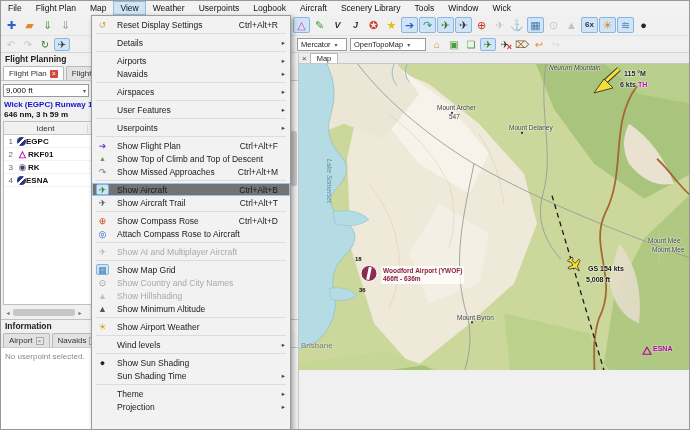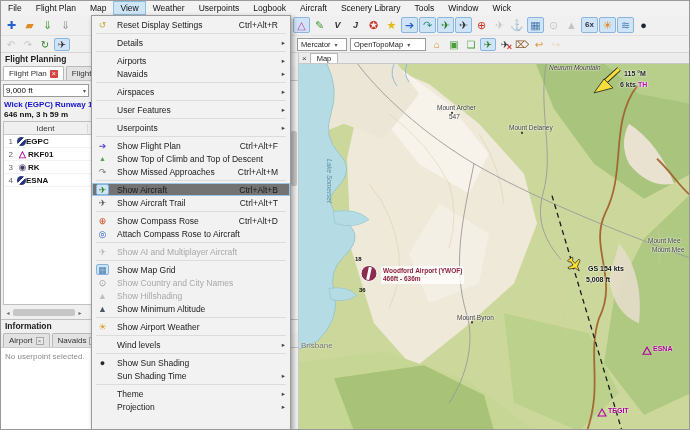--- a/index.html
+++ b/index.html
@@ -62,21 +62,21 @@
   .hsb{position:absolute;left:2px;right:10px;bottom:2px;height:10px;background:#f0f0f0;display:flex;align-items:center;}
   .hsb .ar{width:10px;text-align:center;font-size:6px;color:#666;}
   .hsb .thumb{width:62px;height:7px;background:#c6c6c6;border-radius:2px;}
   .info-body{position:absolute;left:0;top:27px;right:9px;bottom:0;background:#fff;border-top:1px solid #ccc;font-size:8px;color:#8a8a8a;padding:4px;}
 
   
   .map-dock{position:absolute;left:298px;top:52px;width:392px;height:378px;}
   .map-strip{height:11px;background:#ececec;border-bottom:1px solid #c8c8c8;display:flex;align-items:flex-end;gap:3px;padding-left:3px;font-size:8px;}
   .map-x{font-size:8px;color:#444;line-height:9px;}
   .map-tab{background:#fff;border:1px solid #b8b8b8;border-bottom:none;padding:0 6px;height:10px;font-size:7.5px;color:#222;}
-  .map-body{position:relative;width:392px;height:367px;overflow:hidden;background:#ccd89b;}
+  .map-body{position:relative;width:392px;height:306px;overflow:hidden;background:#ccd89b;}
   .map-body svg{position:absolute;left:0;top:0;}
   .mlabel{position:absolute;font-size:6.5px;color:#3c3c3c;white-space:nowrap;text-shadow:0 0 2px #fff,0 0 2px #fff;}
   .mcity{position:absolute;font-size:8px;color:#737373;white-space:nowrap;text-shadow:0 0 2px #fff;}
   .mlake{position:absolute;font-size:6.5px;font-style:italic;color:#5f8fa5;transform:rotate(90deg);transform-origin:left top;white-space:nowrap;}
   .ap-label{position:absolute;background:rgba(255,255,255,.78);border-radius:2px;padding:1px 2px;color:#8b2040;font-weight:700;font-size:6.5px;line-height:1.2;white-space:nowrap;}
   .ac-label{position:absolute;font-size:7px;font-weight:700;color:#111;white-space:nowrap;text-shadow:0 0 2px #fff,0 0 2px #fff;}
   .wind-label{position:absolute;font-size:7px;font-weight:700;color:#222;white-space:nowrap;text-shadow:0 0 2px #fff,0 0 2px #fff;}
   .wind-label .th{color:#c400c4;}
   .wpt-label{position:absolute;font-size:7px;font-weight:700;color:#b000a0;white-space:nowrap;text-shadow:0 0 2px #fff;}
 

